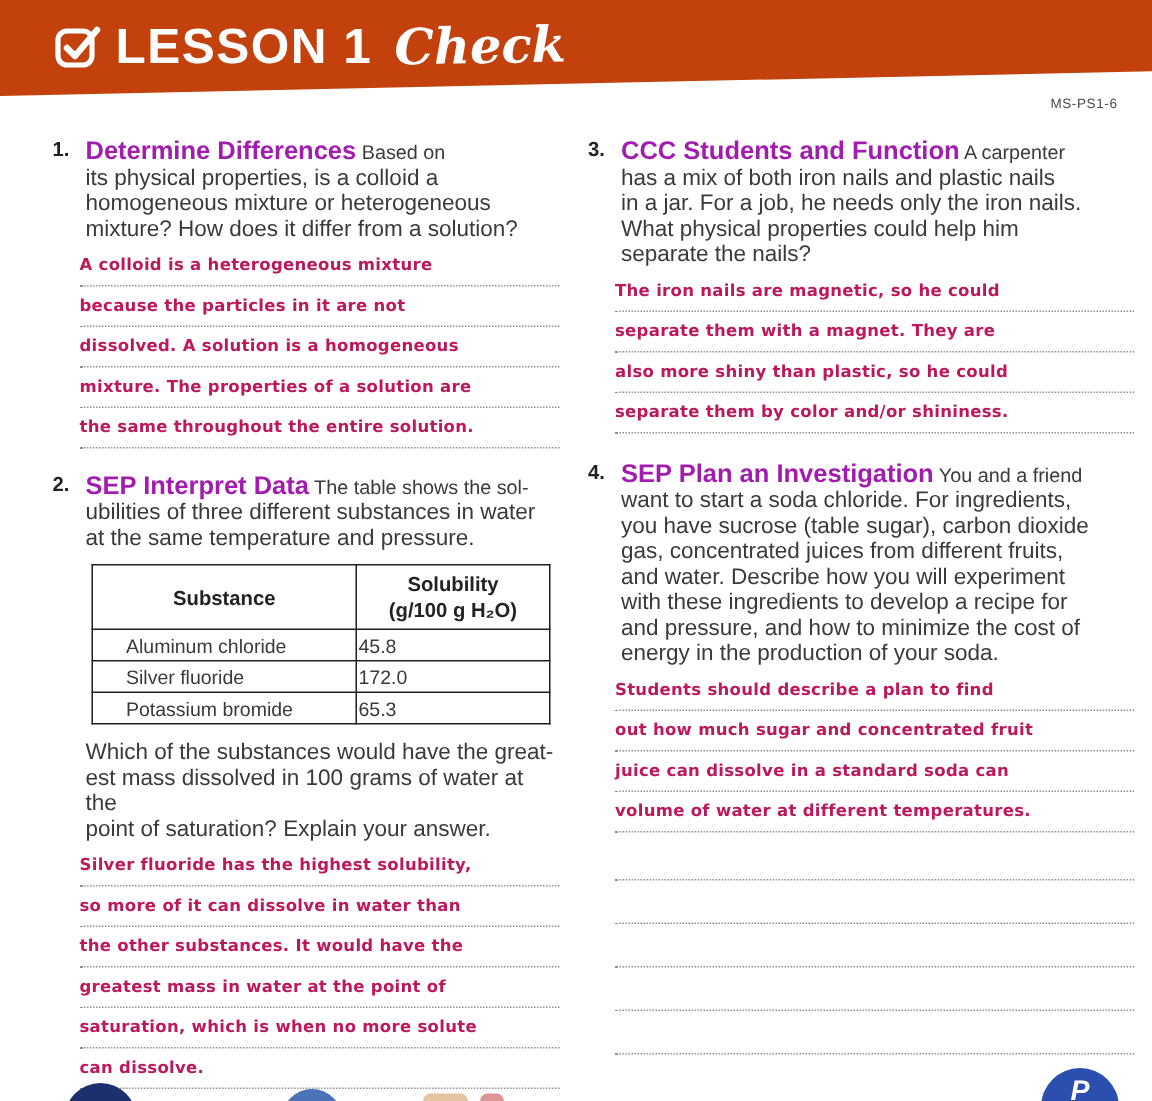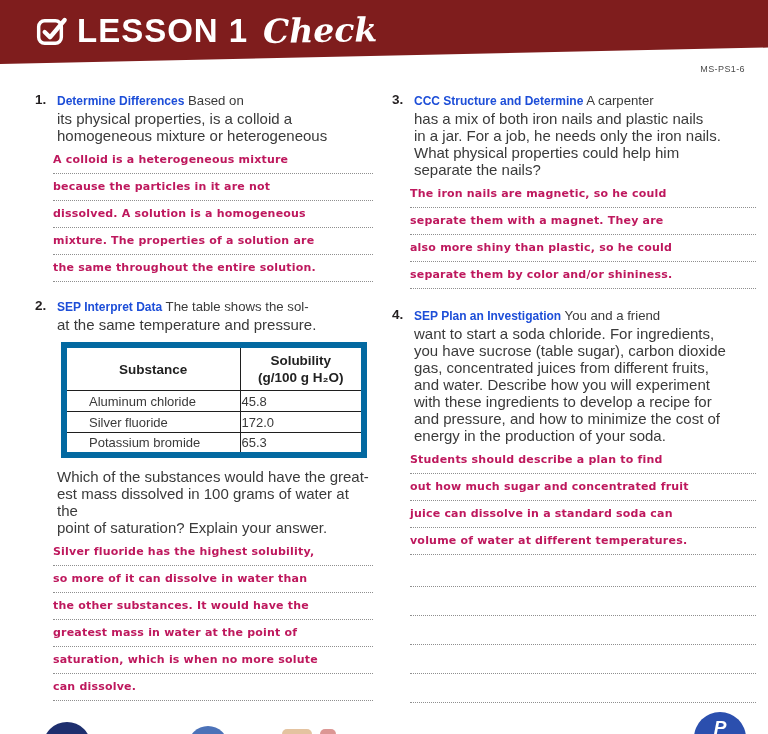--- a/index.html
+++ b/index.html
@@ -5,21 +5,21 @@
   * { box-sizing: border-box; }
   html,body { margin:0; padding:0; }
   body {
     width:768px; height:734px; position:relative; overflow:hidden;
     background:#ffffff; font-family:"Liberation Sans", sans-serif;
   }
 
   
   .banner {
     position:absolute; top:0; left:0; width:768px; height:66px;
-    background:#7f1d1d;
+    background:#c2410c;
     clip-path:polygon(0 0, 100% 0, 100% 72%, 0 97%);
   }
   .banner-inner {
     position:absolute; top:11px; left:36px;
     display:flex; align-items:center; gap:9px; color:#fff;
   }
   .chk-icon { width:32px; height:32px; overflow:visible; margin-top:-2px; }
   .title-main {
     font-size:33px; font-weight:700; letter-spacing:1px; color:#fff;
   }
@@ -39,38 +39,38 @@
 
   .question { position:relative; padding-left:22px; }
   .q2 { margin-top:16px; }
   .q4 { margin-top:18px; }
 
   .q-num {
     position:absolute; left:0; top:0;
     font-weight:700; color:#231f20; font-size:13.5px;
   }
   .q-first { font-size:13.2px; line-height:17px; color:#3a3a3a; }
-  .q-label { color:#1d4ed8; font-weight:700; font-size:12px; }
+  .q-label { color:#a21caf; font-weight:700; font-size:17px; }
   .q-text-line { font-size:15px; line-height:17px; color:#3a3a3a; }
   .q-followup { margin-top:8px; }
 
   
   .answer { margin-left:-4px; margin-top:3px; }
   .answer-line {
     font-family:"DejaVu Sans", sans-serif;
     font-weight:700; color:#be185d; font-size:11px;
     height:27px; line-height:25px; letter-spacing:0.2px;
     border-bottom:1px dotted #8f8f8f; white-space:nowrap; overflow:visible;
   }
   .blank-line { height:29px; border-bottom:1px dotted #8f8f8f; }
 
   
   .sol-table {
     border-collapse:collapse; margin:9px 0 10px 4px;
-    border:6px solid #0369a1; width:306px;
+    border:1px solid #0369a1; width:306px;
   }
   .sol-table th, .sol-table td { border:1px solid #1f1f1f; }
   .sol-table th {
     font-size:13.5px; font-weight:700; color:#222; text-align:center;
     padding:4px 4px; white-space:pre-line; line-height:17px;
   }
   .th-sub { width:176px; }
   .td-sub { font-size:13px; color:#3a3a3a; padding:2px 22px; height:21px; }
   .td-val { font-size:13px; color:#3a3a3a; text-align:left; height:21px; }
 
@@ -107,37 +107,39 @@
 
   <div class="question q1">
     <span class="q-num">1.</span>
     <div class="q-first">
       <span class="q-label">Determine Differences</span>
       <span>Based on</span>
     </div>
     <div>
         <div class="q-text-line">its physical properties, is a colloid a</div>
         <div class="q-text-line">homogeneous mixture or heterogeneous</div>
+        <div class="q-text-line">mixture? How does it differ from a solution?</div>
       </div>
     <div class="answer">
         <div class="answer-line">A colloid is a heterogeneous mixture</div>
         <div class="answer-line">because the particles in it are not</div>
         <div class="answer-line">dissolved. A solution is a homogeneous</div>
         <div class="answer-line">mixture. The properties of a solution are</div>
         <div class="answer-line">the same throughout the entire solution.</div>
       </div>
   </div>
 
   <div class="question q2">
     <span class="q-num">2.</span>
     <div class="q-first">
       <span class="q-label">SEP Interpret Data</span>
       <span>The table shows the sol-</span>
     </div>
     <div>
+        <div class="q-text-line">ubilities of three different substances in water</div>
         <div class="q-text-line">at the same temperature and pressure.</div>
       </div>
 
     <table class="sol-table">
       <thead>
         <tr>
           <th class="th-sub">Substance</th>
           <th class="th-val">Solubility
 (g/100 g H₂O)</th>
         </tr>
@@ -173,21 +175,21 @@
       </div>
   </div>
 
 </div>
 
 <div class="col col-right">
 
   <div class="question q3">
     <span class="q-num">3.</span>
     <div class="q-first">
-      <span class="q-label">CCC Structure and Determine</span>
+      <span class="q-label">CCC Students and Function</span>
       <span>A carpenter</span>
     </div>
     <div>
         <div class="q-text-line">has a mix of both iron nails and plastic nails</div>
         <div class="q-text-line">in a jar. For a job, he needs only the iron nails.</div>
         <div class="q-text-line">What physical properties could help him</div>
         <div class="q-text-line">separate the nails?</div>
       </div>
     <div class="answer">
         <div class="answer-line">The iron nails are magnetic, so he could</div>

